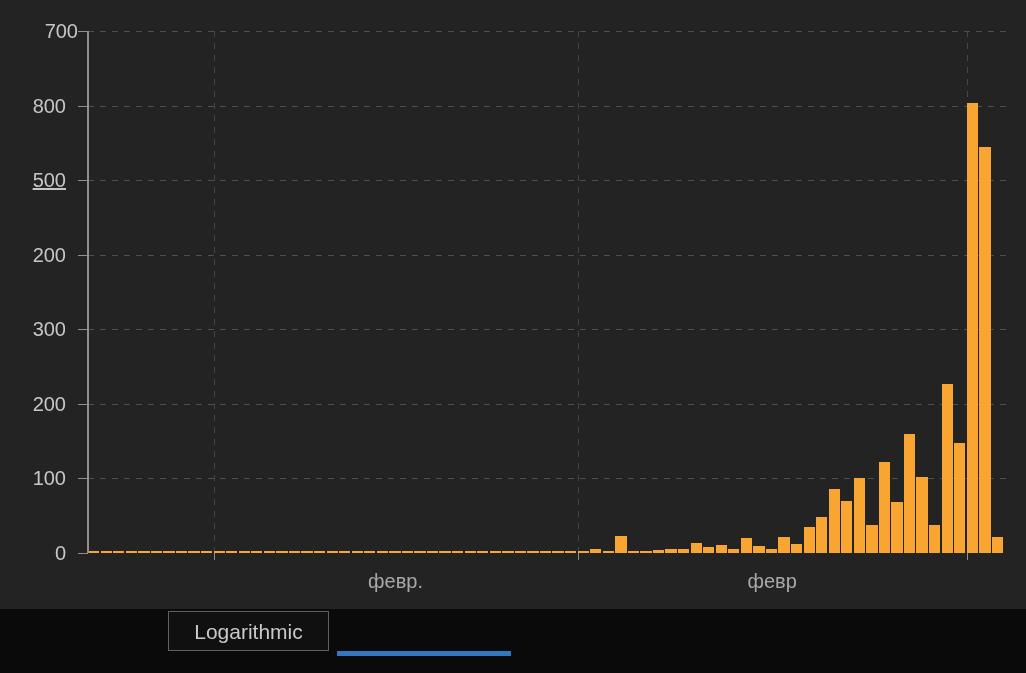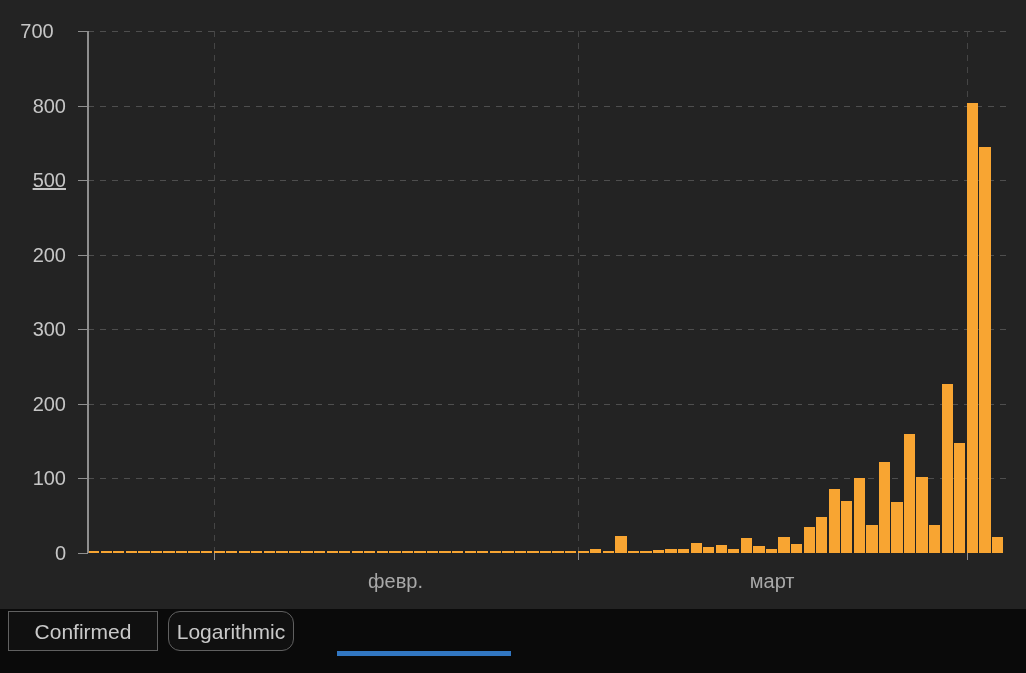--- a/index.html
+++ b/index.html
@@ -51,28 +51,28 @@
       <div class="y-tick" style="left: 78px; top: 254.714px; width: 10px;"></div>
       <div class="y-label" style="left: 0px; top: 244.714px;">200</div>
       <div class="gridline-h" style="left: 88px; top: 180.143px; width: 920px;"></div>
       <div class="y-tick" style="left: 78px; top: 180.143px; width: 10px;"></div>
       <div class="y-label" style="left: 0px; top: 170.143px; text-decoration: underline;">500</div>
       <div class="gridline-h" style="left: 88px; top: 105.571px; width: 920px;"></div>
       <div class="y-tick" style="left: 78px; top: 105.571px; width: 10px;"></div>
       <div class="y-label" style="left: 0px; top: 95.5714px;">800</div>
       <div class="gridline-h" style="left: 88px; top: 31px; width: 920px;"></div>
       <div class="y-tick" style="left: 78px; top: 31px; width: 10px;"></div>
-      <div class="y-label" style="left: 4px; top: 21px; text-align: center;">700</div>
+      <div class="y-label" style="left: 12px; top: 21px;">700</div>
       <div class="y-axis-line" style="left: 87px; top: 31px; height: 522px;"></div>
       <div class="gridline-v" style="left: 213.53px; top: 31px; height: 522px;"></div>
       <div class="x-tick" style="left: 213.53px; top: 553px; height: 7px;"></div>
       <div class="month-label" style="left: 335.548px; width: 120px; top: 571px;">февр.</div>
       <div class="gridline-v" style="left: 577.567px; top: 31px; height: 522px;"></div>
       <div class="x-tick" style="left: 577.567px; top: 553px; height: 7px;"></div>
-      <div class="month-label" style="left: 712.139px; width: 120px; top: 571px;">март</div>
+      <div class="month-label" style="left: 712.139px; width: 120px; top: 571px;">февр</div>
       <div class="gridline-v" style="left: 966.71px; top: 31px; height: 522px;"></div>
       <div class="x-tick" style="left: 966.71px; top: 553px; height: 7px;"></div>
       <div class="bar" title="2020-01-22: 1" style="left: 88px; width: 11.3px; top: 551.4px; height: 1.6px;"></div>
       <div class="bar" title="2020-01-23: 1" style="left: 100.553px; width: 11.3px; top: 551.4px; height: 1.6px;"></div>
       <div class="bar" title="2020-01-24: 1" style="left: 113.106px; width: 11.3px; top: 551.4px; height: 1.6px;"></div>
       <div class="bar" title="2020-01-25: 1" style="left: 125.659px; width: 11.3px; top: 551.4px; height: 1.6px;"></div>
       <div class="bar" title="2020-01-26: 1" style="left: 138.212px; width: 11.3px; top: 551.4px; height: 1.6px;"></div>
       <div class="bar" title="2020-01-27: 1" style="left: 150.765px; width: 11.3px; top: 551.4px; height: 1.6px;"></div>
       <div class="bar" title="2020-01-28: 1" style="left: 163.318px; width: 11.3px; top: 551.4px; height: 1.6px;"></div>
       <div class="bar" title="2020-01-29: 1" style="left: 175.871px; width: 11.3px; top: 551.4px; height: 1.6px;"></div>
@@ -136,17 +136,16 @@
       <div class="bar" title="2020-03-27: 160" style="left: 903.945px; width: 11.3px; top: 433.686px; height: 119.314px;"></div>
       <div class="bar" title="2020-03-28: 102" style="left: 916.498px; width: 11.3px; top: 476.937px; height: 76.0629px;"></div>
       <div class="bar" title="2020-03-29: 37" style="left: 929.051px; width: 11.3px; top: 525.409px; height: 27.5914px;"></div>
       <div class="bar" title="2020-03-30: 227" style="left: 941.604px; width: 11.3px; top: 383.723px; height: 169.277px;"></div>
       <div class="bar" title="2020-03-31: 148" style="left: 954.157px; width: 11.3px; top: 442.634px; height: 110.366px;"></div>
       <div class="bar" title="2020-04-01: 604" style="left: 966.71px; width: 11.3px; top: 102.589px; height: 450.411px;"></div>
       <div class="bar" title="2020-04-02: 545" style="left: 979.263px; width: 11.3px; top: 146.586px; height: 406.414px;"></div>
       <div class="bar" title="2020-04-03: 22" style="left: 991.816px; width: 11.3px; top: 536.594px; height: 16.4057px;"></div>
     </div>
   <div class="footer" id="footer">
-      <div class="tab" style="left: 8px; width: 150px;">Confirmed</div>
-      <div class="tab" style="left: 168px; width: 126px; border-radius: 12px;">Logarithmic</div>
+      <div class="tab" style="left: 168px; width: 161px;">Logarithmic</div>
       <div class="tab-underline" style="left: 337px; width: 174px;"></div>
     </div>
 </div>
 
 </body></html>

